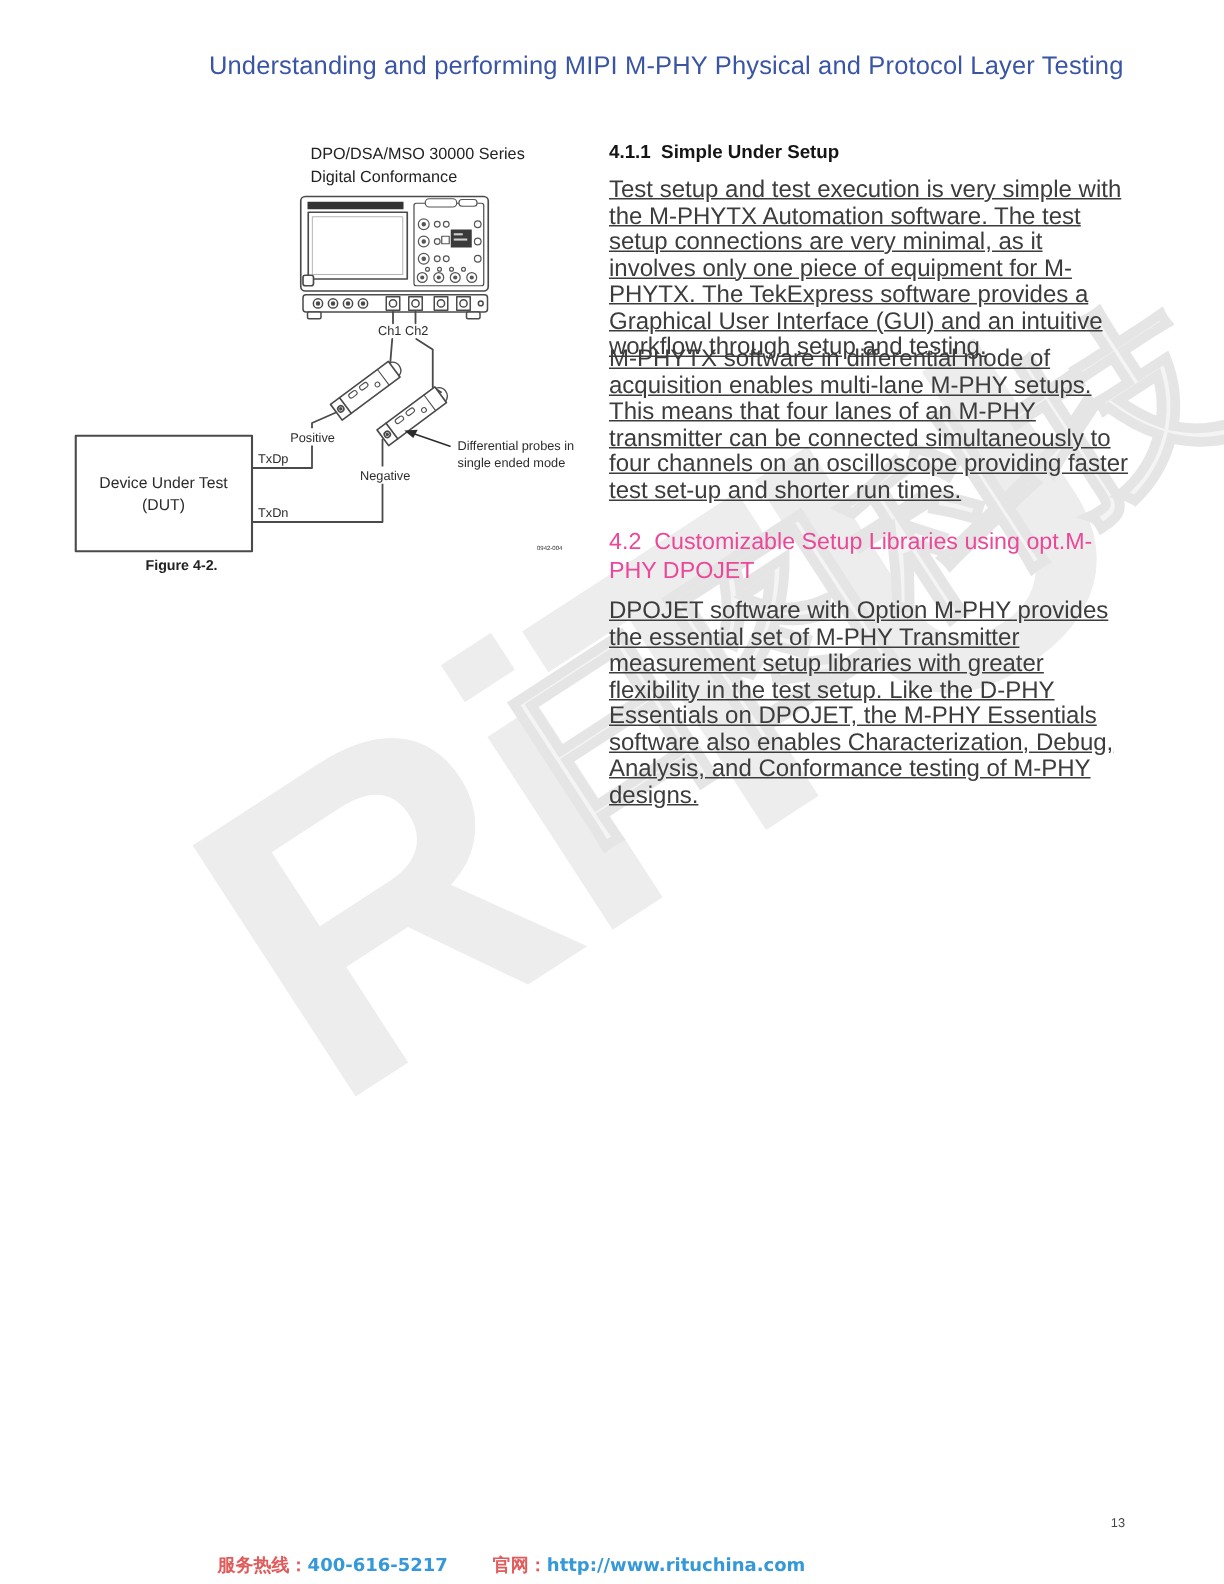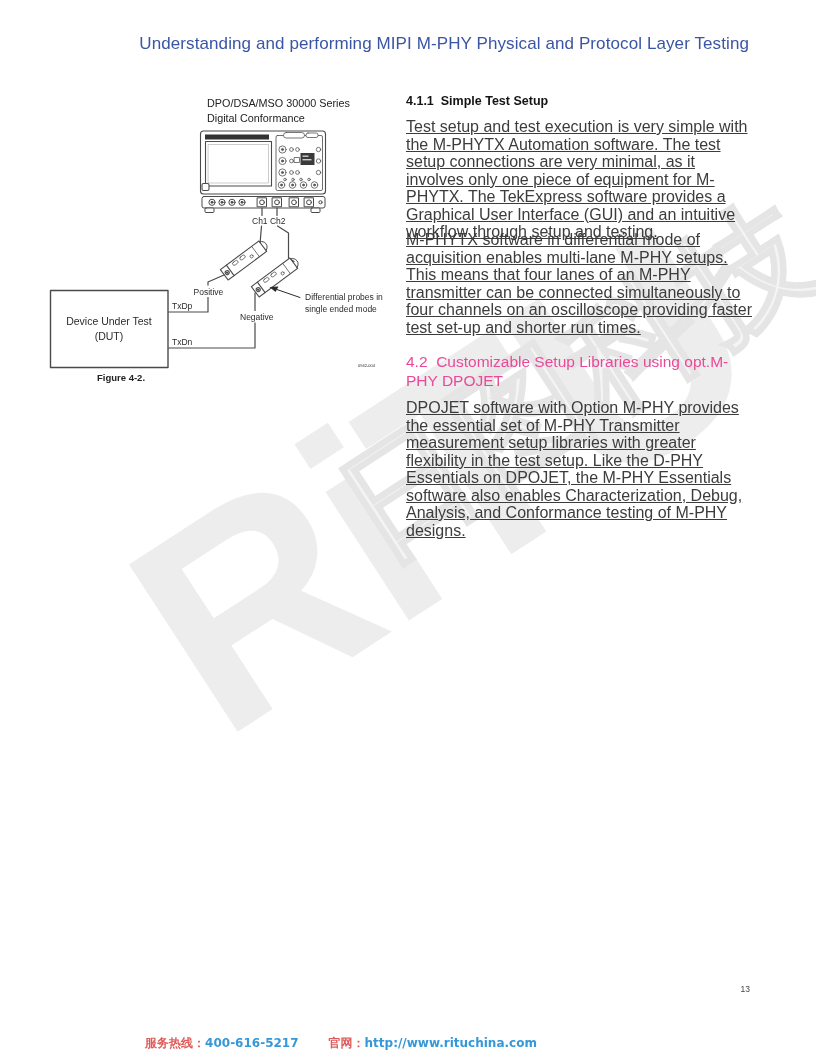--- a/index.html
+++ b/index.html
@@ -52,21 +52,21 @@
     font-size:12.5px; font-weight:bold; color:#141414;
     margin-bottom:10px; white-space:pre-wrap;
   }
   .h-large {
     font-size:15.5px; font-weight:400; color:#ec4899;
     line-height:19px; margin-bottom:9px; white-space:pre-wrap;
   }
   .body-text { font-size:16px; line-height:17.5px; color:#3c3c3c;text-decoration:underline; }
   
   .page-num {
-    position:absolute; top:984px; right:66px;
+    position:absolute; top:1010px; right:66px;
     font-size:8.5px; color:#444;
   }
   .doc-footer {
     position:absolute; top:1035px; left:0; width:682px;
     text-align:center; font-size:12px; font-weight:bold;
     font-family:"DejaVu Sans","Liberation Sans",sans-serif;
   }
   .f-label { color:#e05c5c; }
   .f-value { color:#3598d8; }
   .f-gap { display:inline-block; width:30px; }
@@ -213,21 +213,21 @@
       <text x="109" y="325" font-size="10.5" text-anchor="middle">Device Under Test</text>
       <text x="109" y="340" font-size="10.5" text-anchor="middle">(DUT)</text>
     </g>
 
     <text x="358" y="366.5" font-size="4" fill="#b5b5b5">0942-004</text>
   </svg>
 
   <div class="fig-caption">Figure 4-2.</div>
 
   <div class="col-right sec1">
-    <div class="h-small">4.1.1  Simple Test Setup</div>
+    <div class="h-small">4.1.1  Simple Under Setup</div>
     <div class="body-text">Test setup and test execution is very simple with the M-PHYTX Automation software. The test setup connections are very minimal, as it involves only one piece of equipment for M-PHYTX. The TekExpress software provides a Graphical User Interface (GUI) and an intuitive workflow through setup and testing.</div>
   </div>
 
   <div class="col-right sec2">
     <div class="body-text">M-PHYTX software in differential mode of acquisition enables multi-lane M-PHY setups. This means that four lanes of an M-PHY transmitter can be connected simultaneously to four channels on an oscilloscope providing faster test set-up and shorter run times.</div>
   </div>
 
   <div class="col-right sec3">
     <div class="h-large">4.2  Customizable Setup Libraries using opt.M-PHY DPOJET</div>
     <div class="body-text">DPOJET software with Option M-PHY provides the essential set of M-PHY Transmitter measurement setup libraries with greater flexibility in the test setup. Like the D-PHY Essentials on DPOJET, the M-PHY Essentials software also enables Characterization, Debug, Analysis, and Conformance testing of M-PHY designs.</div>

